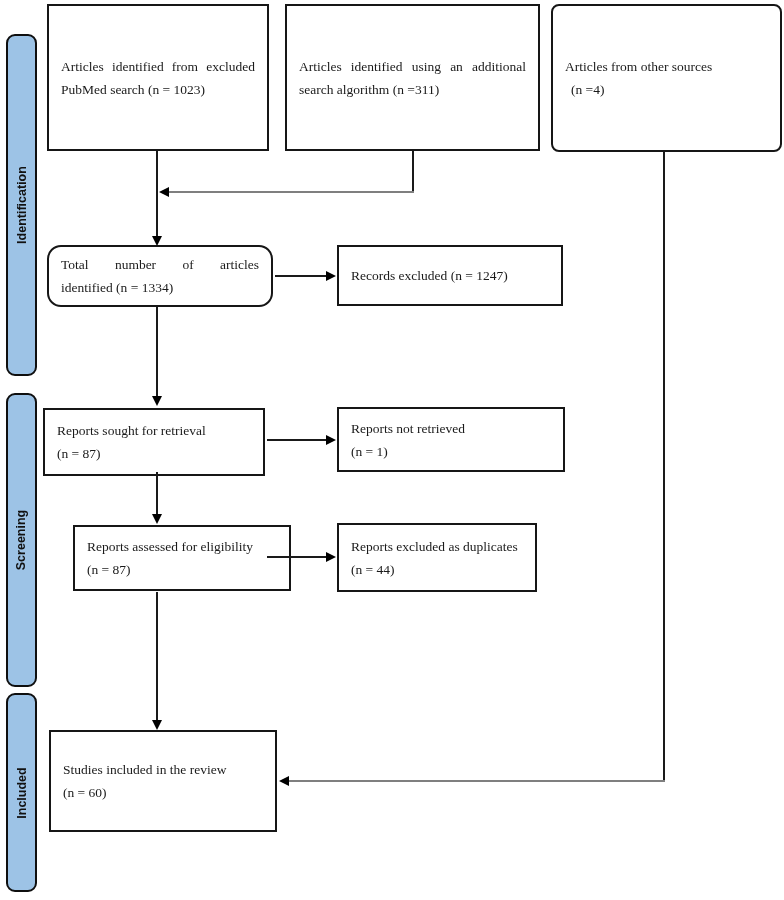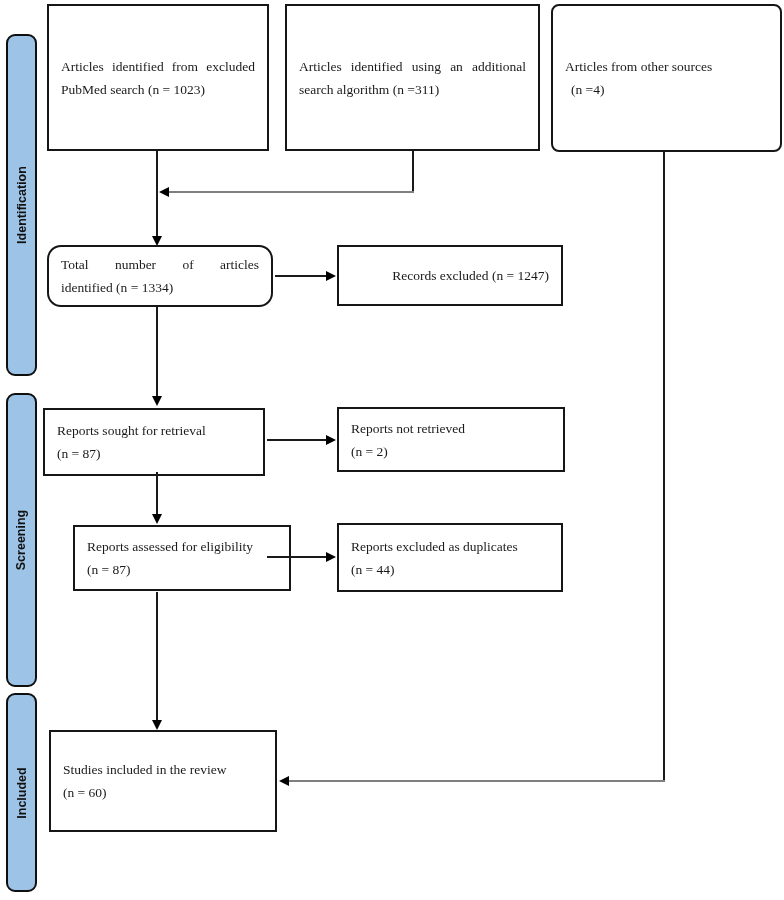--- a/index.html
+++ b/index.html
@@ -16,25 +16,25 @@
   
   .box{position:absolute;background:#fff;border:2px solid #161616;box-sizing:border-box;
        display:flex;flex-direction:column;justify-content:center;padding:4px 12px;
        font-size:13.5px;line-height:23px;}
   .stretch{text-align:justify;text-align-last:justify;}
   .indent{padding-left:6px;}
   .b-pubmed{left:47px;top:4px;width:222px;height:147px;}
   .b-algorithm{left:285px;top:4px;width:255px;height:147px;}
   .b-other{left:551px;top:4px;width:231px;height:148px;border-width:2.5px;border-radius:8px;}
   .b-total{left:47px;top:245px;width:226px;height:62px;border-radius:14px;}
-  .b-records{left:337px;top:245px;width:226px;height:61px;align-items:flex-end;}
+  .b-records{left:337px;top:245px;width:226px;height:61px;}
   .b-sought{left:43px;top:408px;width:222px;height:68px;}
   .b-notret{left:337px;top:407px;width:228px;height:65px;}
   .b-assessed{left:47px;top:525px;width:218px;height:66px;margin-left:26px;}
-  .b-dupes{left:337px;top:523px;width:226px;height:69px;}
+  .b-dupes{left:337px;top:523px;width:200px;height:69px;}
   .b-included{left:49px;top:730px;width:228px;height:102px;}
   
   .vline{position:absolute;width:2px;background:#1a1a1a;}
   .hline{position:absolute;height:2px;background:#1a1a1a;}
   .gray{background:#7f7f7f;}
   
   .arr{position:absolute;width:0;height:0;}
   .arr-down{border-left:5px solid transparent;border-right:5px solid transparent;border-top:10px solid #000;}
   .arr-left{border-top:5px solid transparent;border-bottom:5px solid transparent;border-right:10px solid #000;}
   .arr-right{border-top:5px solid transparent;border-bottom:5px solid transparent;border-left:10px solid #000;}
@@ -74,21 +74,21 @@
   <div class="box b-records">
     <div>Records excluded (n = 1247)</div>
   </div>
 
   <div class="box b-sought">
     <div>Reports sought for retrieval</div>
     <div>(n = 87)</div>
   </div>
   <div class="box b-notret">
     <div>Reports not retrieved</div>
-    <div>(n = 2)</div>
+    <div>(n = 1)</div>
   </div>
   <div class="box b-assessed">
     <div>Reports assessed for eligibility</div>
     <div>(n = 87)</div>
   </div>
   <div class="box b-dupes">
     <div>Reports excluded as duplicates</div>
     <div>(n = 44)</div>
   </div>
 

